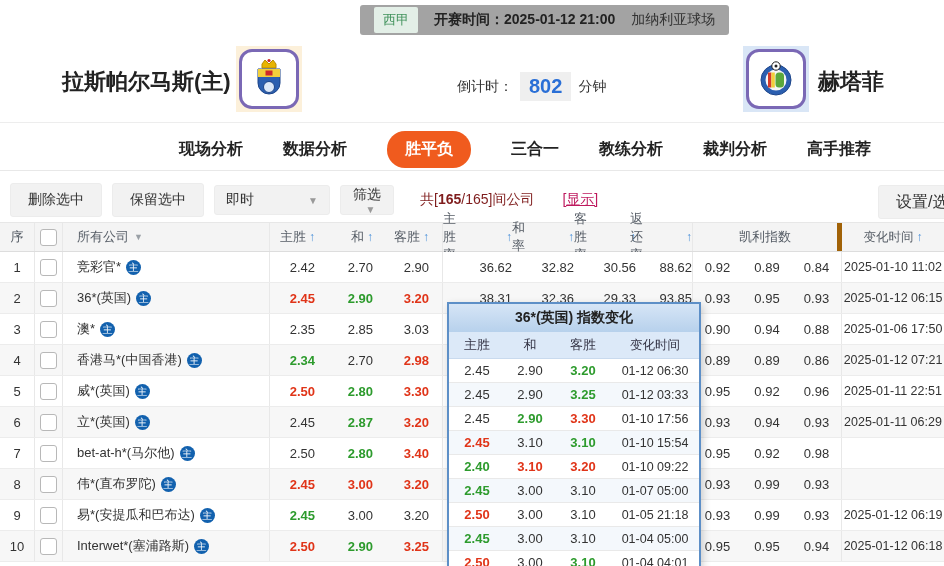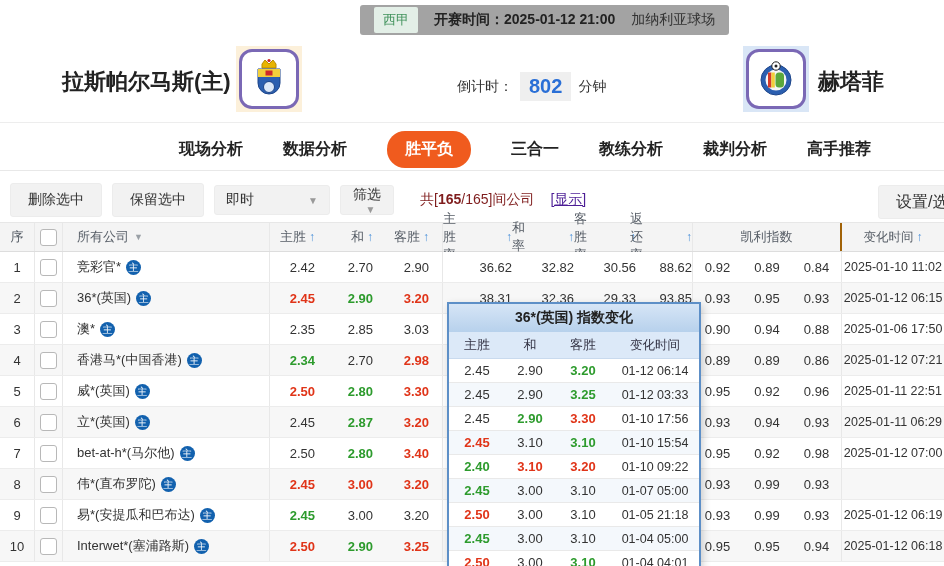--- a/index.html
+++ b/index.html
@@ -34,40 +34,40 @@
 
   
   .toolbar{position:absolute;top:184px;left:10px;height:32px;display:flex;align-items:center;gap:10px;font-size:14px;color:#333;}
   .btn{background:#f2f2f2;border:1px solid #ececec;border-radius:3px;height:30px;display:flex;
        align-items:center;padding:16px 17px;color:#333;cursor:pointer;white-space:nowrap;box-sizing:border-box;}
   .dd{justify-content:space-between;width:116px;padding:0 11px;}
   .dd2{padding:0 12px;flex-direction:column;}
   .caret{color:#999;font-size:10px;margin-left:7px;}
   .count{color:#7f1d1d;margin-left:16px;white-space:nowrap;}
   .count b{font-weight:bold;}
-  .link{color:#4c1d95;text-decoration:underline;margin-left:6px;cursor:pointer;}
+  .link{color:#be185d;text-decoration:underline;margin-left:18px;cursor:pointer;}
   .settings-btn{position:absolute;top:185px;left:878px;}
 
   
   .thead{position:absolute;top:222px;left:0;width:944px;height:30px;background:#f4f4f4;
          border-top:1px solid #e7e7e7;border-bottom:1px solid #ddd;display:flex;font-size:13px;color:#565d66;box-sizing:border-box;}
   .trow{position:absolute;left:0;width:944px;height:31px;display:flex;font-size:13px;color:#333;
         border-bottom:1px solid #ececec;background:#fff;box-sizing:border-box;}
   .trow.even{background:#f7f7f7;}
   .c{display:flex;align-items:center;height:100%;box-sizing:border-box;}
   .c-no{width:35px;justify-content:center;border-right:1px solid #e8e8e8;}
   .c-check{width:28px;justify-content:center;border-right:1px solid #e8e8e8;}
   .c-company{width:207px;padding-left:14px;border-right:1px solid #e8e8e8;}
   .c-odd{width:58px;justify-content:flex-end;padding-right:13px;}
   .c-odd.last{width:57px;border-right:1px solid #e8e8e8;}
   .c-rate{justify-content:flex-end;gap:40px;}
   .w69{width:69px;} .w62{width:62px;} .w57{width:57px;border-right:1px solid #e8e8e8;}
   .c-kelly{justify-content:center;} .wk1{width:49px;} .wk2{width:50px;} .wk3{width:50px;border-right:1px solid #e8e8e8;}
   .c-time{width:102px;justify-content:center;font-size:12.5px;}
-  .c-kelly-head{width:149px;justify-content:center;border-right:2px solid #a16207;}
+  .c-kelly-head{width:149px;justify-content:center;border-right:5px solid #a16207;}
   .arrow{color:#4a90d9;font-weight:bold;margin-left:3px;font-size:12px;}
   .ddv{color:#9aa0a6;font-size:9px;margin-left:5px;}
   .cb{width:15px;height:15px;background:#fff;border:1px solid #b8b8b8;border-radius:3px;display:inline-block;}
   .co-icon{width:15px;height:15px;border-radius:50%;background:#1261ae;color:#fff;font-size:10px;line-height:15px;
            text-align:center;display:inline-block;margin-left:5px;flex:none;}
   .v-k{color:#333;} .v-r{color:#e03418;font-weight:bold;} .v-g{color:#2d9b2d;font-weight:bold;}
 
   
   .popup{position:absolute;left:447px;top:302px;width:254px;height:290px;background:#fff;
          border:2px solid #5d8fc7;box-sizing:border-box;box-shadow:2px 3px 8px rgba(0,0,0,.18);}
@@ -379,21 +379,20 @@
         <div class="c c-odd last">
           <span class="v-r">3.40</span>
         </div>
         <div class="c c-rate w69"></div>
         <div class="c c-rate w62"></div>
         <div class="c c-rate w62"></div>
         <div class="c c-rate w57"></div>
         <div class="c c-kelly wk1">0.95</div>
         <div class="c c-kelly wk2">0.92</div>
         <div class="c c-kelly wk3">0.98</div>
-        <div class="c c-time">2025-01-12 07:00</div>
       </div>
       <div class="trow even" style="top: 469px;">
         <div class="c c-no">8</div>
         <div class="c c-check">
           <div class="cb"></div>
         </div>
         <div class="c c-company">
           <span>伟*(直布罗陀)</span>
           <div class="co-icon">主</div>
         </div>
@@ -482,21 +481,21 @@
         <div class="p-row">
           <div class="p-c pw1">
             <span class="v-k">2.45</span>
           </div>
           <div class="p-c pw2">
             <span class="v-k">2.90</span>
           </div>
           <div class="p-c pw3">
             <span class="v-g">3.20</span>
           </div>
-          <div class="p-c pw4">01-12 06:14</div>
+          <div class="p-c pw4">01-12 06:30</div>
         </div>
         <div class="p-row alt">
           <div class="p-c pw1">
             <span class="v-k">2.45</span>
           </div>
           <div class="p-c pw2">
             <span class="v-k">2.90</span>
           </div>
           <div class="p-c pw3">
             <span class="v-g">3.25</span>

